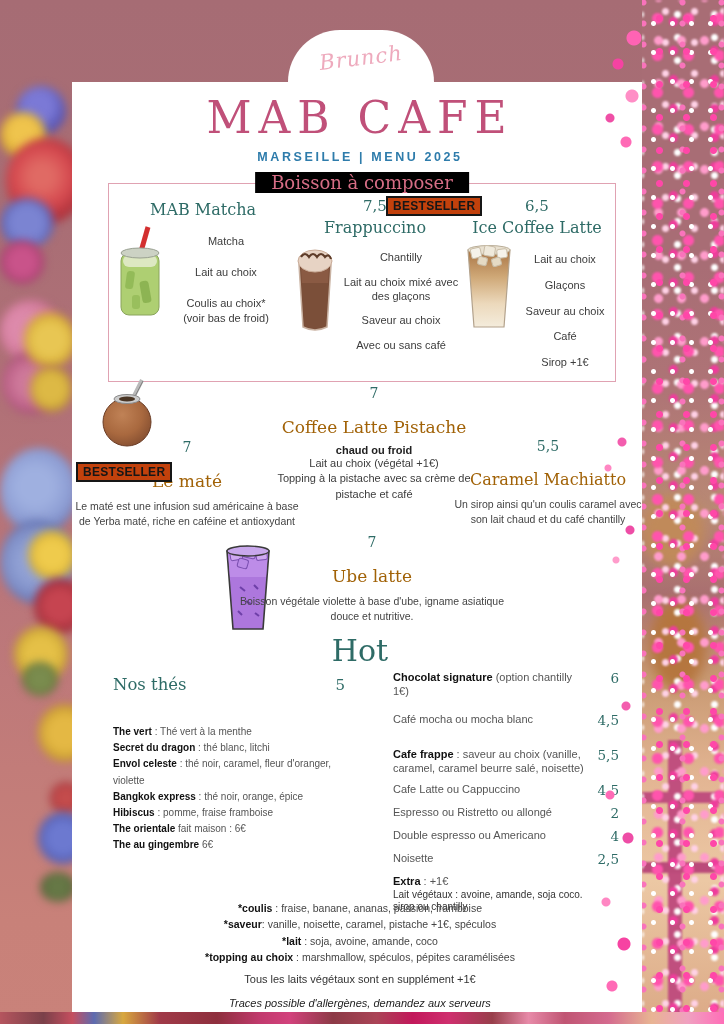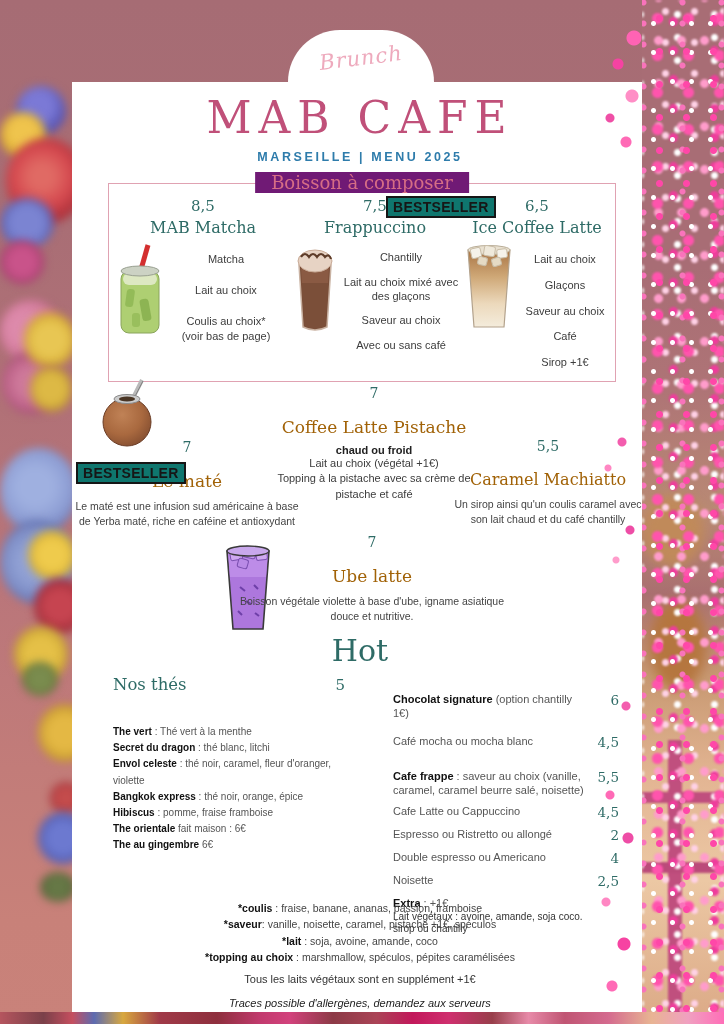--- a/index.html
+++ b/index.html
@@ -81,22 +81,22 @@
 
   
   .card{position:absolute;left:72px;top:82px;width:576px;height:930px;background:#ffffff;z-index:2;}
   .arch{position:absolute;left:216px;top:-52px;width:146px;height:52px;background:#ffffff;border-radius:73px 73px 0 0;text-align:center;}
   .brunch{display:inline-block;margin-top:16px;font-family:"DejaVu Serif",serif;font-style:italic;font-size:21px;color:#eeaabd;transform:rotate(-7deg);letter-spacing:1px;}
   .title{position:absolute;top:10px;left:0;width:100%;text-align:center;font-family:"DejaVu Serif",serif;font-size:44px;font-weight:400;letter-spacing:7px;color:#c05079;}
   .subtitle{position:absolute;top:68px;left:0;width:100%;text-align:center;font-size:12.5px;font-weight:bold;letter-spacing:2.6px;color:#2e7cab;}
 
   
   .compose{position:absolute;left:36px;top:101px;width:506px;height:197px;border:1.5px solid #e0a2b2;}
-  .compose-title{position:absolute;top:-12px;left:50%;transform:translateX(-50%);background:#701a75;padding:0 16px;font-family:"DejaVu Serif",serif;font-size:18px;color:#d66d85;white-space:nowrap;}
-  .badge{display:inline-block;border:2px solid #161616;padding:1px 5px;font-weight:900;font-size:14px;letter-spacing:0.3px;color:#161616;background:#0f766e;white-space:nowrap;}
+  .compose-title{position:absolute;top:-12px;left:50%;transform:translateX(-50%);background:#000000;padding:0 16px;font-family:"DejaVu Serif",serif;font-size:18px;color:#d66d85;white-space:nowrap;}
+  .badge{display:inline-block;border:2px solid #161616;padding:1px 5px;font-weight:900;font-size:12px;letter-spacing:0.3px;color:#161616;background:#c2410c;white-space:nowrap;}
   .badge-frapp{position:absolute;left:277px;top:12px;}
   .cb-grid{display:grid;grid-template-columns:172px 172px 152px;padding:13px 2px 0 8px;}
   .cb-col{text-align:center;position:relative;}
   .cb-price{font-family:"DejaVu Serif",serif;font-size:15px;color:#2e6b66;}
   .cb-name{font-family:"DejaVu Serif",serif;font-size:16px;color:#2e6b66;margin-top:3px;white-space:nowrap;}
   .cb-row{display:flex;margin-top:6px;align-items:flex-start;}
   .cb-lines{flex:1;font-size:11px;color:#3c3c3c;line-height:1.25;}
   .c1 .cb-lines > div{margin-top:17px;}
   .c1 .cb-lines > div:first-child{margin-top:10px;}
   .c1 .cb-lines > div:last-child{margin-top:2px;}
@@ -125,21 +125,21 @@
 
   
   .teas{position:absolute;left:41px;top:593px;width:238px;}
   .teas-head{display:flex;justify-content:space-between;align-items:baseline;padding-right:6px;}
   .teas-name{font-family:"DejaVu Serif",serif;font-size:16.5px;color:#2e6b66;}
   .teas-price{font-family:"DejaVu Serif",serif;font-size:15px;color:#2e6b66;}
   .tea-list{margin-top:30px;font-size:10px;color:#555;line-height:1.62;}
   .b{font-weight:bold;color:#111;}
 
   
-  .coffees{position:absolute;left:321px;top:610px;width:226px;}
+  .coffees{position:absolute;left:321px;top:588px;width:226px;}
   .coffee-items .coffee-item{display:flex;align-items:flex-start;gap:6px;}
   .ci-text{flex:1;font-size:11px;color:#555;line-height:1.3;}
   .ci-price{width:28px;text-align:right;font-family:"DejaVu Serif",serif;font-size:13.5px;color:#2e6b66;}
   .coffee-items .coffee-item:nth-child(1){margin-bottom:13px;}
   .coffee-items .coffee-item:nth-child(2){margin-bottom:19px;}
   .coffee-items .coffee-item:nth-child(n+3){margin-bottom:7px;}
   .coffee-items .coffee-item:nth-child(8){margin-bottom:0;}
   .extra-note{font-size:10px;color:#333;line-height:1.2;margin-top:1px;}
 
   
@@ -178,37 +178,36 @@
     </div>
     <div class="title">MAB CAFE</div>
     <div class="subtitle">MARSEILLE | MENU 2025</div>
 
     <div class="compose">
       <div class="compose-title">Boisson à composer</div>
       <span class="badge badge-frapp">BESTSELLER</span>
       <div class="cb-grid">
 
         <div class="cb-col c1">
-          <div class="cb-price">8,5</div>
           <div class="cb-name">MAB Matcha</div>
           <div class="cb-row">
             <svg width="46" height="96" viewBox="0 0 46 96">
               <line x1="31" y1="2" x2="23" y2="30" stroke="#d32f2f" stroke-width="5"></line>
               <rect x="4" y="28" width="38" height="62" rx="8" fill="#aecf72" stroke="#8aa45c" stroke-width="1"></rect>
               <rect x="6" y="30" width="34" height="12" rx="6" fill="#dde8c2"></rect>
               <rect x="9" y="46" width="8" height="18" rx="3" fill="#8cb551" opacity="0.8" transform="rotate(8 13 55)"></rect>
               <rect x="24" y="56" width="9" height="22" rx="3" fill="#85ad4b" opacity="0.8" transform="rotate(-10 28 67)"></rect>
               <rect x="15" y="70" width="8" height="14" rx="3" fill="#93ba57" opacity="0.8"></rect>
               <ellipse cx="23" cy="28" rx="19" ry="5" fill="#ccd2c4" stroke="#99a091" stroke-width="1"></ellipse>
             </svg>
             <div class="cb-lines">
               <div>Matcha</div>
               <div>Lait au choix</div>
               <div>Coulis au choix*</div>
-              <div>(voir bas de page)</div>
+              <div>(voir bas de froid)</div>
             </div>
           </div>
         </div>
 
         <div class="cb-col c2">
           <div class="cb-price">7,5</div>
           <div class="cb-name">Frappuccino</div>
           <div class="cb-row">
             <svg width="52" height="92" viewBox="0 0 52 92">
               <path d="M10 22 L42 22 L38 84 Q26 90 14 84 Z" fill="#7b4f39" stroke="#c9b2a2" stroke-width="1.5"></path>

